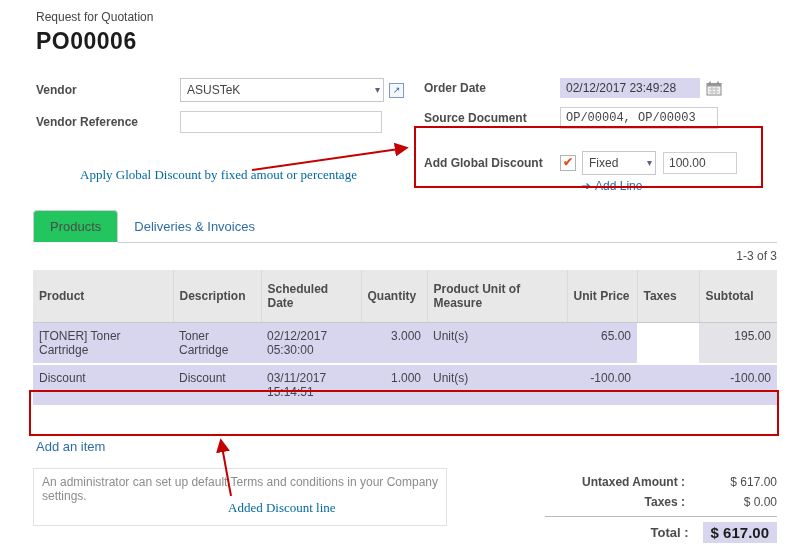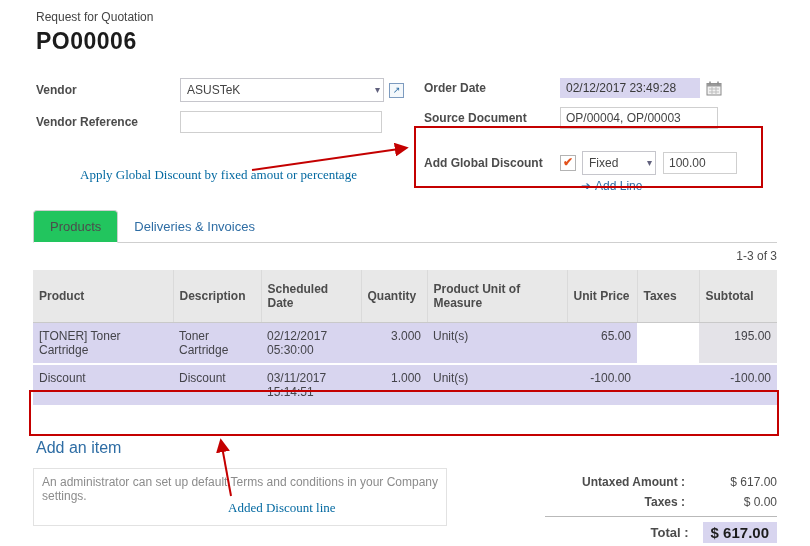--- a/index.html
+++ b/index.html
@@ -26,21 +26,21 @@
   .select-box{position:relative;width:176px;height:22px;border:1px solid #c6c6cc;background:#fff;
     line-height:22px;padding:0 20px 0 6px;color:#444;}
   .caret{position:absolute;right:3px;top:0;line-height:22px;font-size:10px;color:#61617d;}
   .ext-link{display:inline-block;margin-left:5px;width:13px;height:13px;border:1px solid #7d9bbf;
     color:#2e6da4;font-size:9px;line-height:12px;text-align:center;background:#f4f8fb;}
 
   .text-input{width:190px;height:20px;border:1px solid #cfcfcf;background:#fff;line-height:20px;
     padding:0 5px;color:#444;}
   .date-value{background:#d8d5ef;height:20px;line-height:20px;padding:0 6px;width:128px;color:#3a3a3a;}
   .cal-btn{margin-left:6px;display:inline-flex;}
-  .src-input{width:146px;}
+  .src-input{width:146px;font-family:Liberation Mono, monospace;}
 
   .gd-controls{display:flex;align-items:center;}
   .checkbox{width:14px;height:14px;border:1px solid #b3b3b3;background:#fff;text-align:center;
     line-height:13px;font-size:12px;font-weight:bold;color:#e2511b;margin-right:6px;flex:none;}
   .gd-select{width:46px;}
   .gd-amount{width:62px;margin-left:7px;}
   .add-line-row{margin-left:157px;margin-top:2px;display:flex;align-items:center;}
   .add-line-arrow{color:#2e6da4;font-size:12px;margin-right:4px;}
   .link{color:#2e6da4;cursor:pointer;}
 
@@ -59,21 +59,21 @@
   th,td{box-sizing:border-box;}
   th{background:#e8e8e8;color:#4c4c4c;font-weight:bold;text-align:left;padding:12px 6px;
      border-right:1px solid #dadada;border-bottom:1px solid #c9c9c9;overflow:hidden;}
   th:last-child{border-right:none;}
   td{padding:6px 6px;background:#d8d5ef;border-bottom:2px solid #fff;vertical-align:top;color:#44444a;
      word-wrap:break-word;}
   .num{text-align:right;}
   td.cell-taxes{background:#ffffff;}
   td.cell-subtotal{background:#e4e3e8;}
   tr.row-discount td, tr.row-discount td.cell-taxes, tr.row-discount td.cell-subtotal{background:#d8d5ef;}
-  #add-item{left:36px;top:439px;font-size:16px;}
+  #add-item{left:36px;top:439px;font-size:13px;}
 
   
   #terms-box{left:33px;top:468px;width:414px;height:58px;border:1px solid #e2e2e2;box-sizing:border-box;
     padding:6px 8px;color:#8c8c8c;background:#fff;}
   #totals{left:545px;top:472px;width:232px;}
   .trow{display:flex;justify-content:flex-end;align-items:center;padding:3px 0;}
   .tlabel{font-weight:bold;margin-right:28px;}
   .tvalue{min-width:64px;text-align:right;}
   .tot-sep{border-top:1px solid #b9b9b9;margin:4px 0 2px 0;}
   .total-label{font-weight:bold;font-size:13px;margin-right:14px;}

